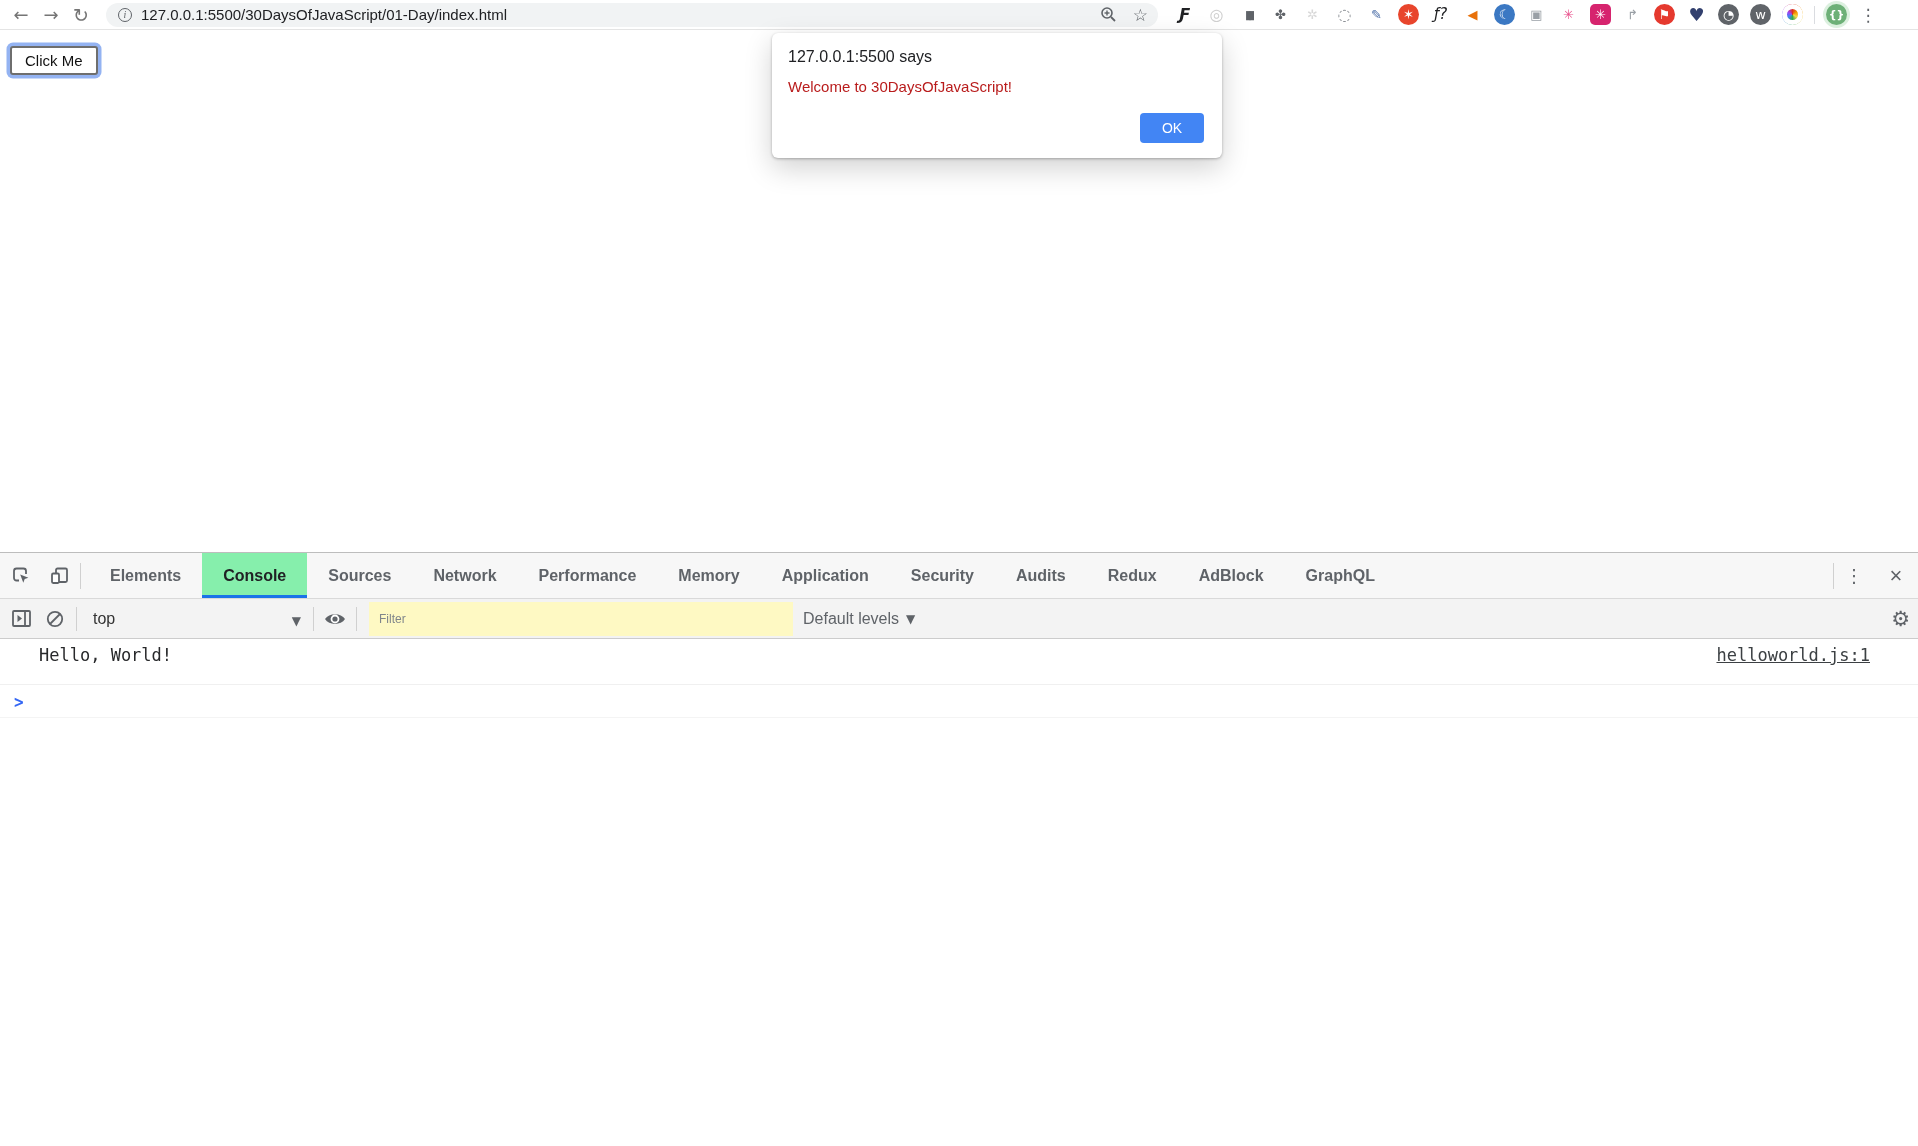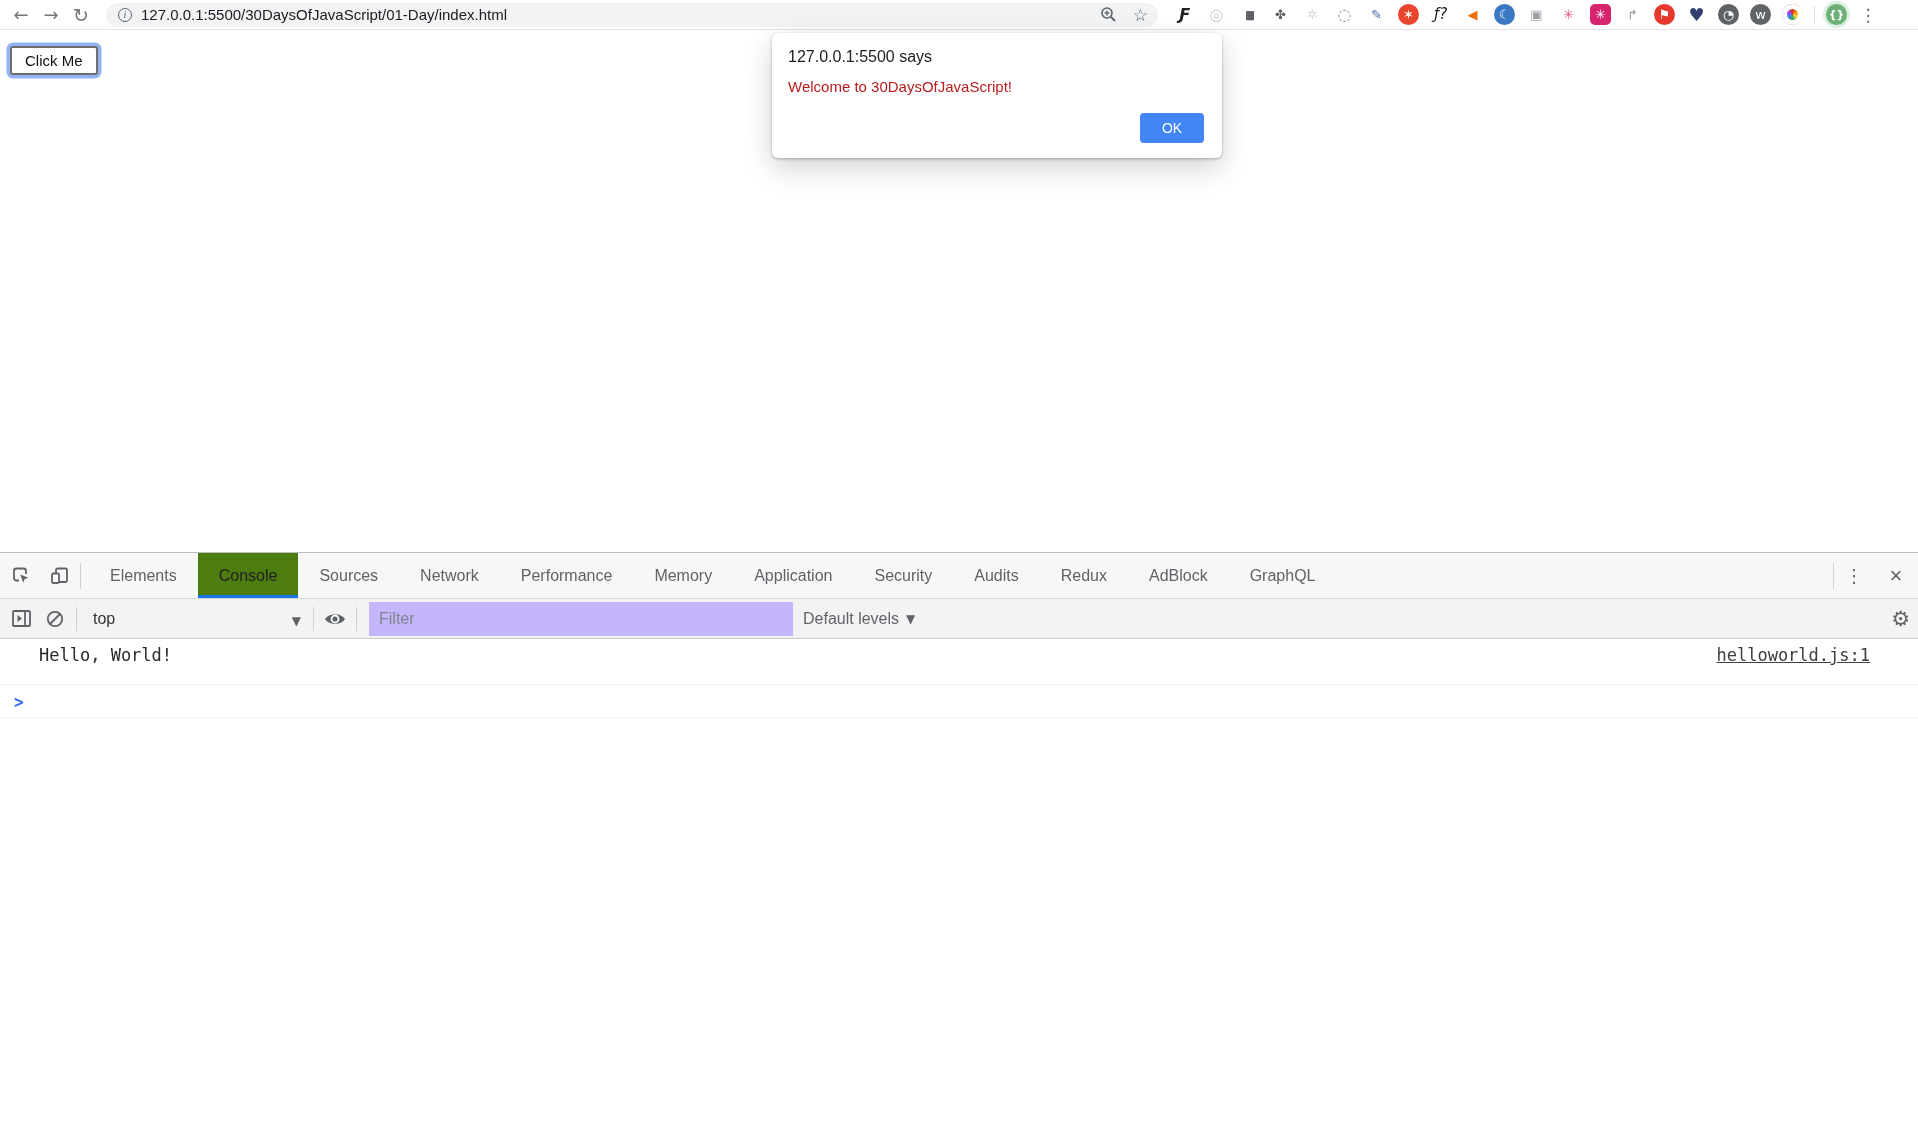--- a/index.html
+++ b/index.html
@@ -52,38 +52,38 @@
   
   .devtools { position:absolute; left:0; top:552px; right:0; bottom:0; background:#fff;
               border-top:1px solid #bdbdbd; display:flex; flex-direction:column; }
   .dt-tabbar { height:46px; background:#f7f7f7; border-bottom:1px solid #d9d9d9;
                display:flex; align-items:stretch; flex:none; }
   .dt-iconbtn { width:40px; display:flex; align-items:center; justify-content:center;
                 color:#5f6368; cursor:pointer; }
   .vsep { width:1px; height:26px; background:#d0d0d0; align-self:center; }
   .dt-tabs { display:flex; align-items:stretch; margin-left:8px; }
   .dt-tab { padding:0 21px; display:flex; align-items:center; font-size:16px; color:#5f6368;
-            cursor:pointer; white-space:nowrap; }
-  .dt-tab.active { color:#202124; background:#4d7c0f; box-shadow:inset 0 -3px 0 #1a73e8; }
+            cursor:pointer; white-space:nowrap;font-weight:bold; }
+  .dt-tab.active { color:#202124; background:#86efac; box-shadow:inset 0 -3px 0 #1a73e8; }
   .dt-tab-spacer { flex:1; }
   .dt-kebab { width:40px; display:flex; align-items:center; justify-content:center;
               font-size:18px; color:#5f6368; cursor:pointer; }
   .dt-close { width:44px; display:flex; align-items:center; justify-content:center;
               font-size:22px; color:#5f6368; cursor:pointer; }
 
   .dt-toolbar { height:40px; background:#f3f3f3; border-bottom:1px solid #ccc;
                 display:flex; align-items:center; padding:0 8px 0 4px; flex:none; }
   .tb-iconbtn { width:34px; height:30px; display:flex; align-items:center; justify-content:center;
                 color:#5f6368; cursor:pointer; }
   .tb-sep { width:1px; height:24px; background:#d0d0d0; margin:0 4px; }
   .ctx-select { width:228px; display:flex; align-items:flex-end; padding:0 8px 0 12px;
                 font-size:16px; color:#333; cursor:pointer; }
   .ctx-select .caret { margin-left:auto; color:#5f6368; font-size:12px; }
-  .filter-input { width:424px; height:34px; margin-left:8px; border:none; background:#c4b5fd;
-                  font-size:16px; color:#202124; padding:0 10px;
+  .filter-input { width:424px; height:34px; margin-left:8px; border:none; background:#fef9c3;
+                  font-size:12px; color:#202124; padding:0 10px;
                   font-family:"Liberation Sans", sans-serif; }
   .filter-input::placeholder { color:#80868b; }
   .levels-dd { margin-left:10px; display:flex; align-items:center; font-size:16px;
                color:#5f6368; cursor:pointer; white-space:nowrap; }
   .levels-dd .caret { margin-left:7px; font-size:12px; }
   .tb-spacer { flex:1; }
   .gear { font-size:21px; color:#5f6368; cursor:pointer; }
 
   .console-area { flex:1; background:#fff; overflow:hidden;
                   font-family:"DejaVu Sans Mono", monospace; }

